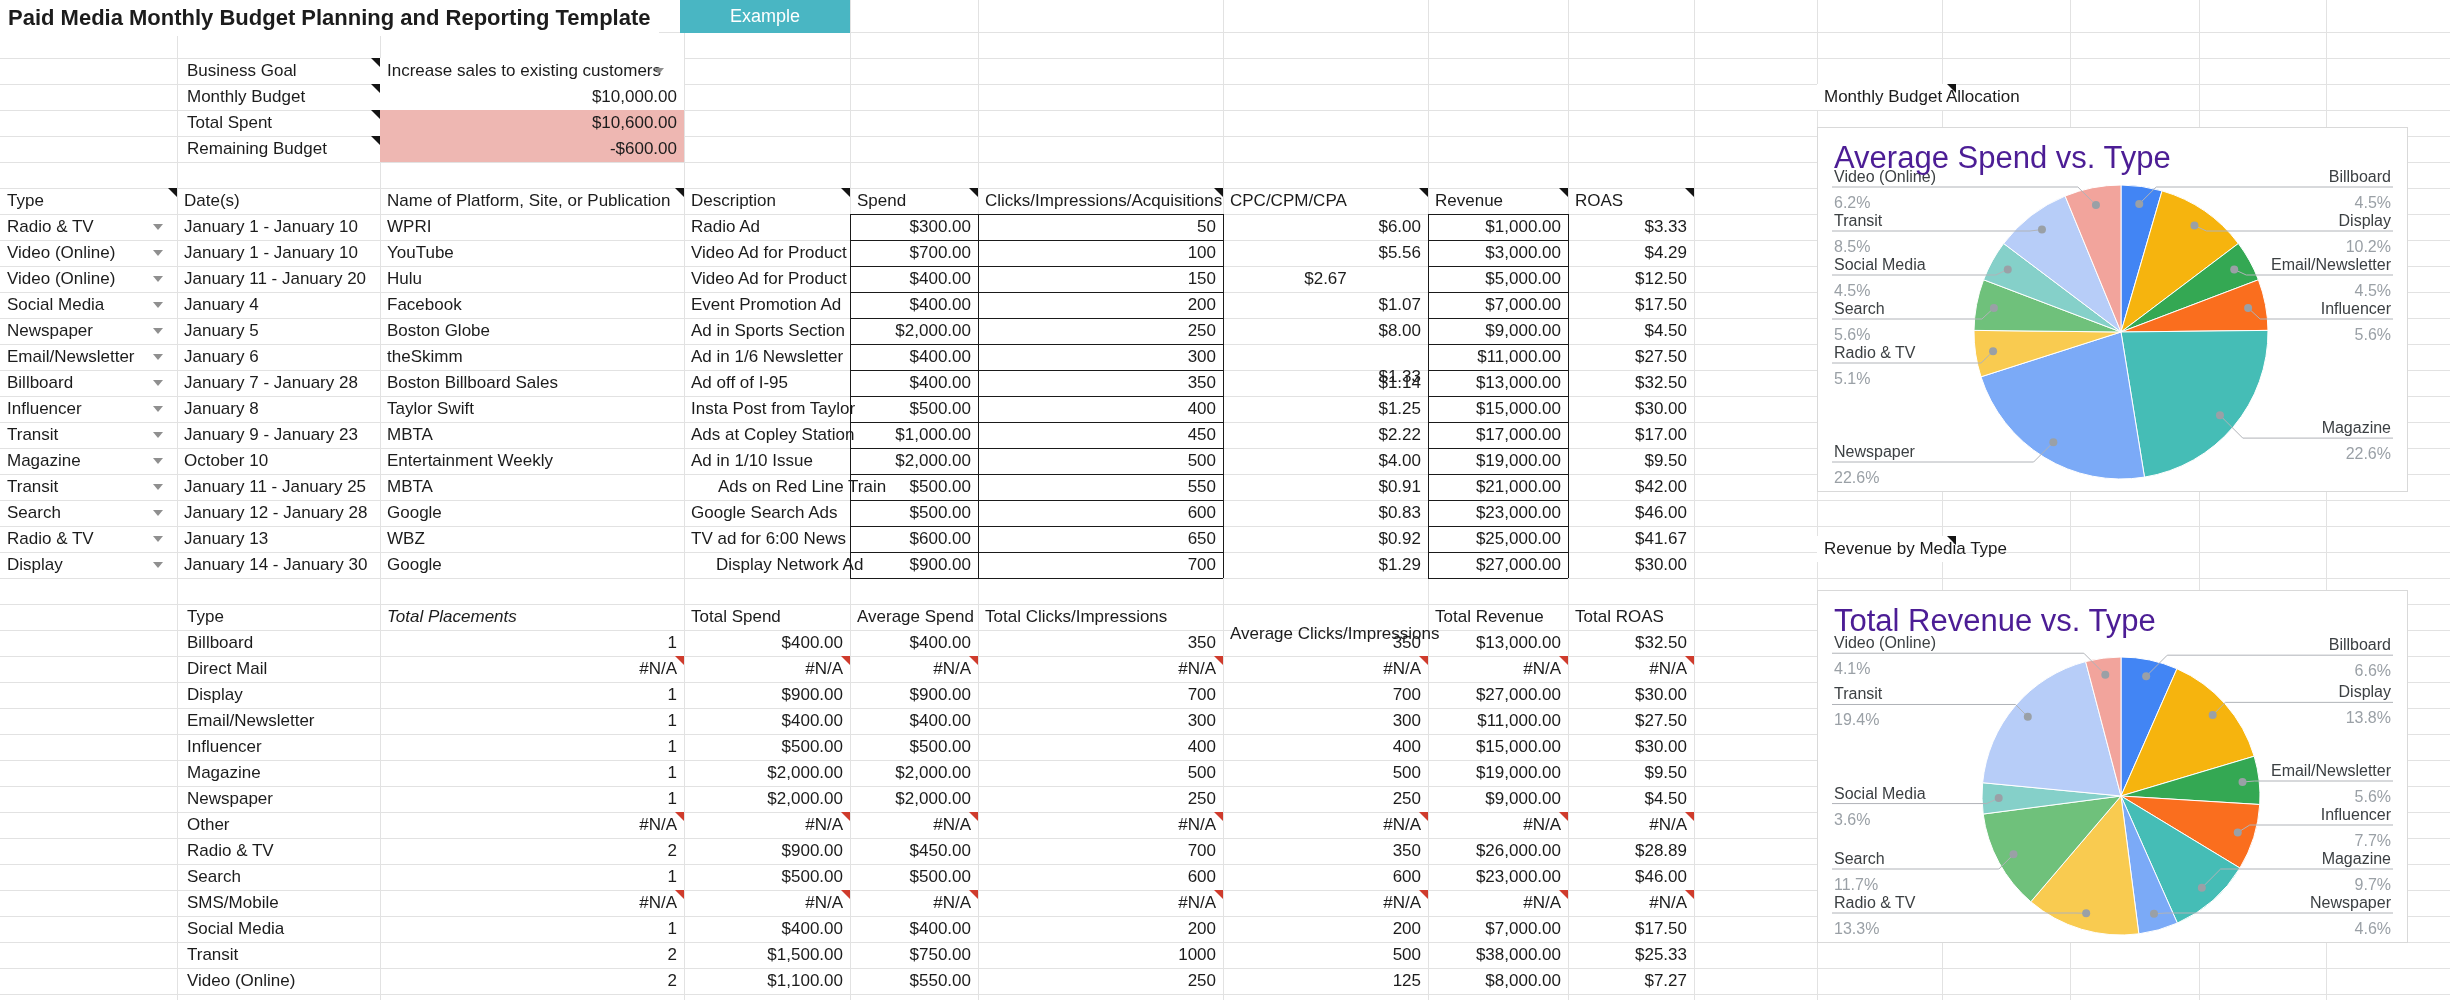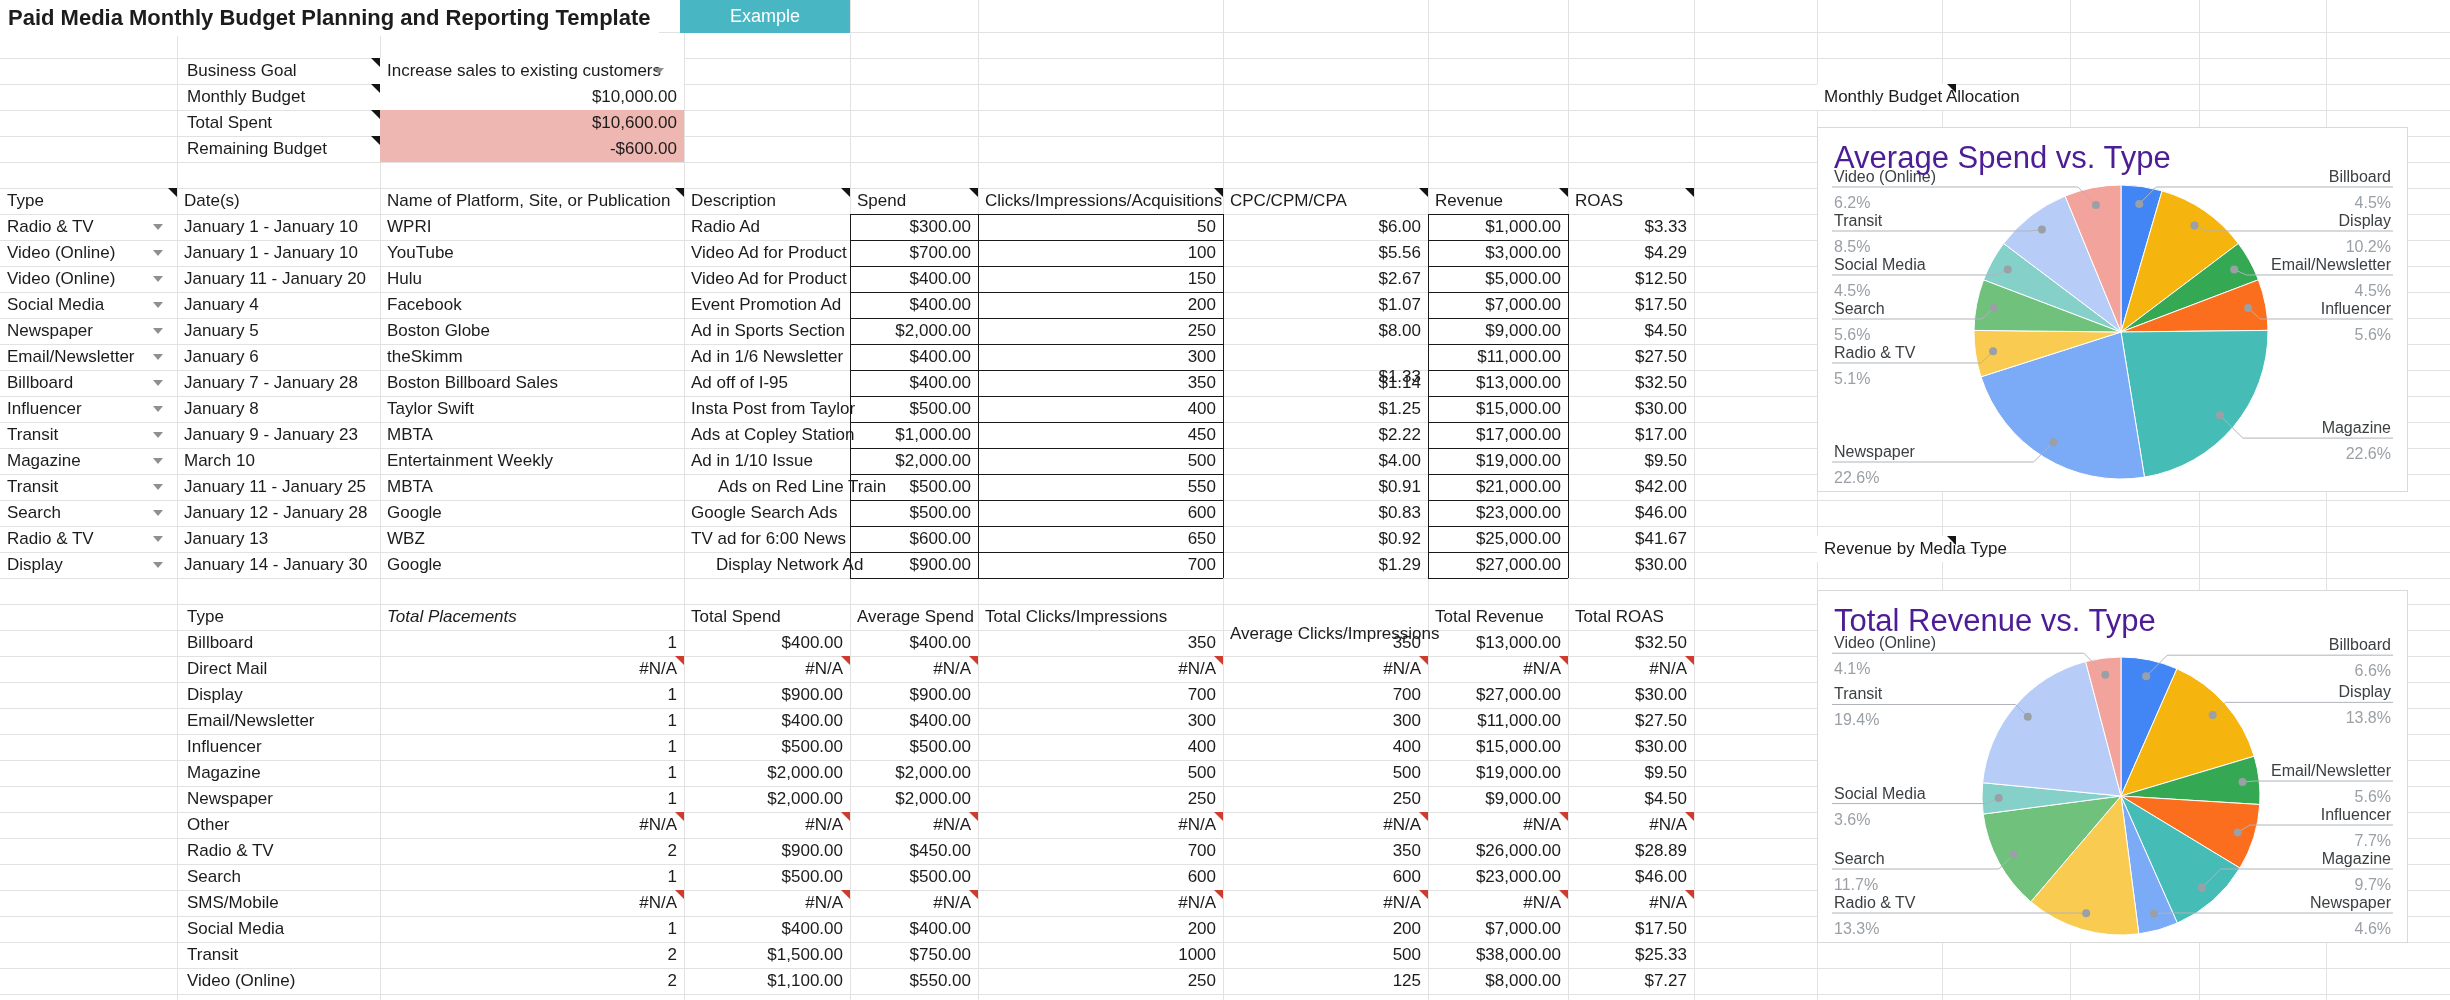--- a/index.html
+++ b/index.html
@@ -134,21 +134,21 @@
       <div class="cell num" style="left: 978px; top: 240px; width: 245px;"><span>100</span></div>
       <div class="cell num" style="left: 1223px; top: 240px; width: 205px;"><span>$5.56</span></div>
       <div class="cell num" style="left: 1428px; top: 240px; width: 140px;"><span>$3,000.00</span></div>
       <div class="cell num" style="left: 1568px; top: 240px; width: 126px;"><span>$4.29</span></div>
       <div class="cell" style="left: 0px; top: 266px; width: 177px;"><span>Video (Online)</span><span class="dd" style="right: 14px;"></span></div>
       <div class="cell" style="left: 177px; top: 266px; width: 203px;"><span>January 11 - January 20</span></div>
       <div class="cell" style="left: 380px; top: 266px; width: 304px;"><span>Hulu</span></div>
       <div class="cell" style="left: 684px; top: 266px; width: 166px;"><span>Video Ad for Product</span></div>
       <div class="cell num" style="left: 850px; top: 266px; width: 128px;"><span>$400.00</span></div>
       <div class="cell num" style="left: 978px; top: 266px; width: 245px;"><span>150</span></div>
-      <div class="cell num" style="left: 1223px; top: 266px; width: 205px;"><span>$2.67</span></div>
+      <div class="cell num" style="left: 1223px; top: 266px; width: 205px; text-align: center;"><span>$2.67</span></div>
       <div class="cell num" style="left: 1428px; top: 266px; width: 140px;"><span>$5,000.00</span></div>
       <div class="cell num" style="left: 1568px; top: 266px; width: 126px;"><span>$12.50</span></div>
       <div class="cell" style="left: 0px; top: 292px; width: 177px;"><span>Social Media</span><span class="dd" style="right: 14px;"></span></div>
       <div class="cell" style="left: 177px; top: 292px; width: 203px;"><span>January 4</span></div>
       <div class="cell" style="left: 380px; top: 292px; width: 304px;"><span>Facebook</span></div>
       <div class="cell" style="left: 684px; top: 292px; width: 166px;"><span>Event Promotion Ad</span></div>
       <div class="cell num" style="left: 850px; top: 292px; width: 128px;"><span>$400.00</span></div>
       <div class="cell num" style="left: 978px; top: 292px; width: 245px;"><span>200</span></div>
       <div class="cell num" style="left: 1223px; top: 292px; width: 205px;"><span>$1.07</span></div>
       <div class="cell num" style="left: 1428px; top: 292px; width: 140px;"><span>$7,000.00</span></div>
@@ -192,21 +192,21 @@
       <div class="cell" style="left: 0px; top: 422px; width: 177px;"><span>Transit</span><span class="dd" style="right: 14px;"></span></div>
       <div class="cell" style="left: 177px; top: 422px; width: 203px;"><span>January 9 - January 23</span></div>
       <div class="cell" style="left: 380px; top: 422px; width: 304px;"><span>MBTA</span></div>
       <div class="cell" style="left: 684px; top: 422px; width: 166px;"><span>Ads at Copley Station</span></div>
       <div class="cell num" style="left: 850px; top: 422px; width: 128px;"><span>$1,000.00</span></div>
       <div class="cell num" style="left: 978px; top: 422px; width: 245px;"><span>450</span></div>
       <div class="cell num" style="left: 1223px; top: 422px; width: 205px;"><span>$2.22</span></div>
       <div class="cell num" style="left: 1428px; top: 422px; width: 140px;"><span>$17,000.00</span></div>
       <div class="cell num" style="left: 1568px; top: 422px; width: 126px;"><span>$17.00</span></div>
       <div class="cell" style="left: 0px; top: 448px; width: 177px;"><span>Magazine</span><span class="dd" style="right: 14px;"></span></div>
-      <div class="cell" style="left: 177px; top: 448px; width: 203px;"><span>March 10</span></div>
+      <div class="cell" style="left: 177px; top: 448px; width: 203px;"><span>October 10</span></div>
       <div class="cell" style="left: 380px; top: 448px; width: 304px;"><span>Entertainment Weekly</span></div>
       <div class="cell" style="left: 684px; top: 448px; width: 166px;"><span>Ad in 1/10 Issue</span></div>
       <div class="cell num" style="left: 850px; top: 448px; width: 128px;"><span>$2,000.00</span></div>
       <div class="cell num" style="left: 978px; top: 448px; width: 245px;"><span>500</span></div>
       <div class="cell num" style="left: 1223px; top: 448px; width: 205px;"><span>$4.00</span></div>
       <div class="cell num" style="left: 1428px; top: 448px; width: 140px;"><span>$19,000.00</span></div>
       <div class="cell num" style="left: 1568px; top: 448px; width: 126px;"><span>$9.50</span></div>
       <div class="cell" style="left: 0px; top: 474px; width: 177px;"><span>Transit</span><span class="dd" style="right: 14px;"></span></div>
       <div class="cell" style="left: 177px; top: 474px; width: 203px;"><span>January 11 - January 25</span></div>
       <div class="cell" style="left: 380px; top: 474px; width: 304px;"><span>MBTA</span></div>

